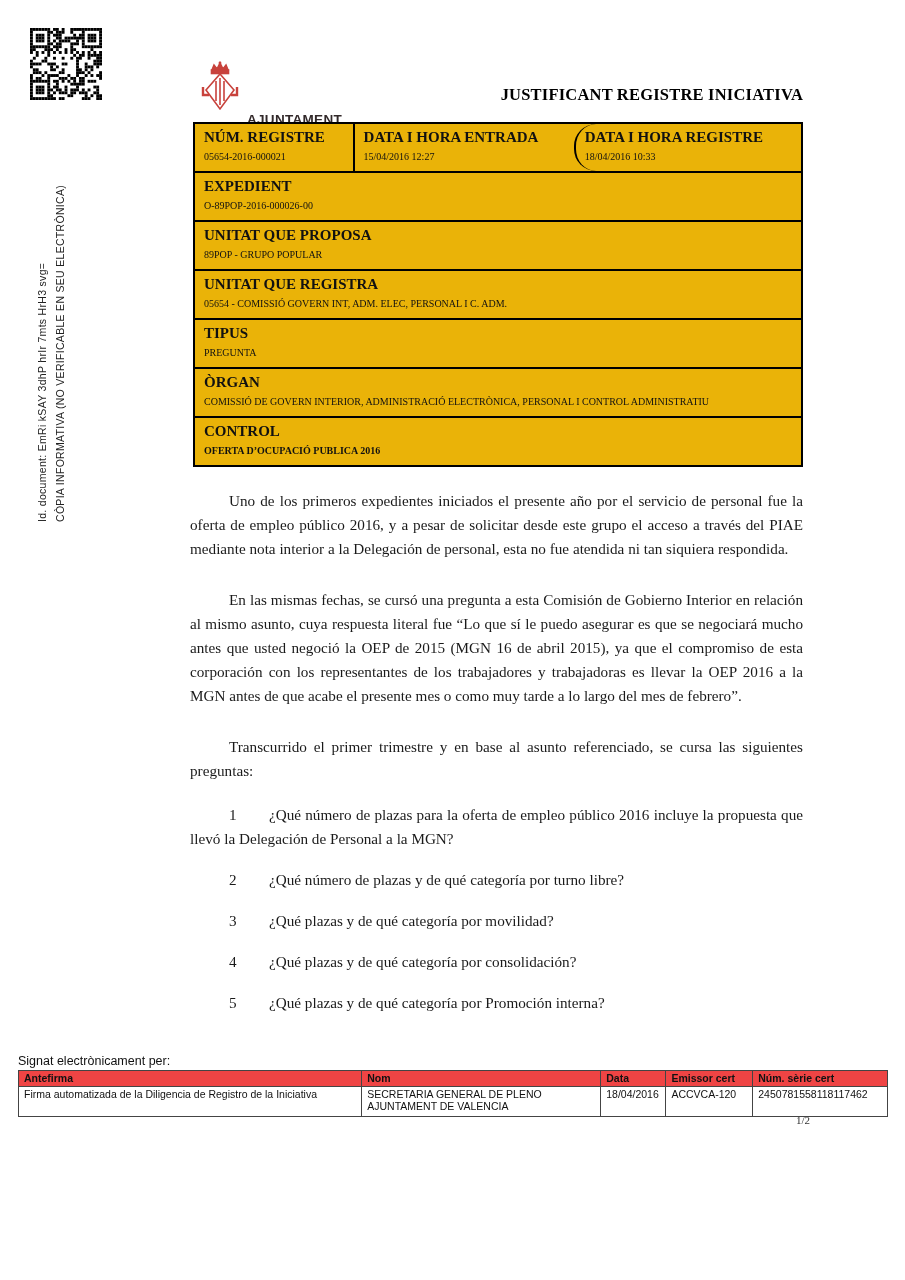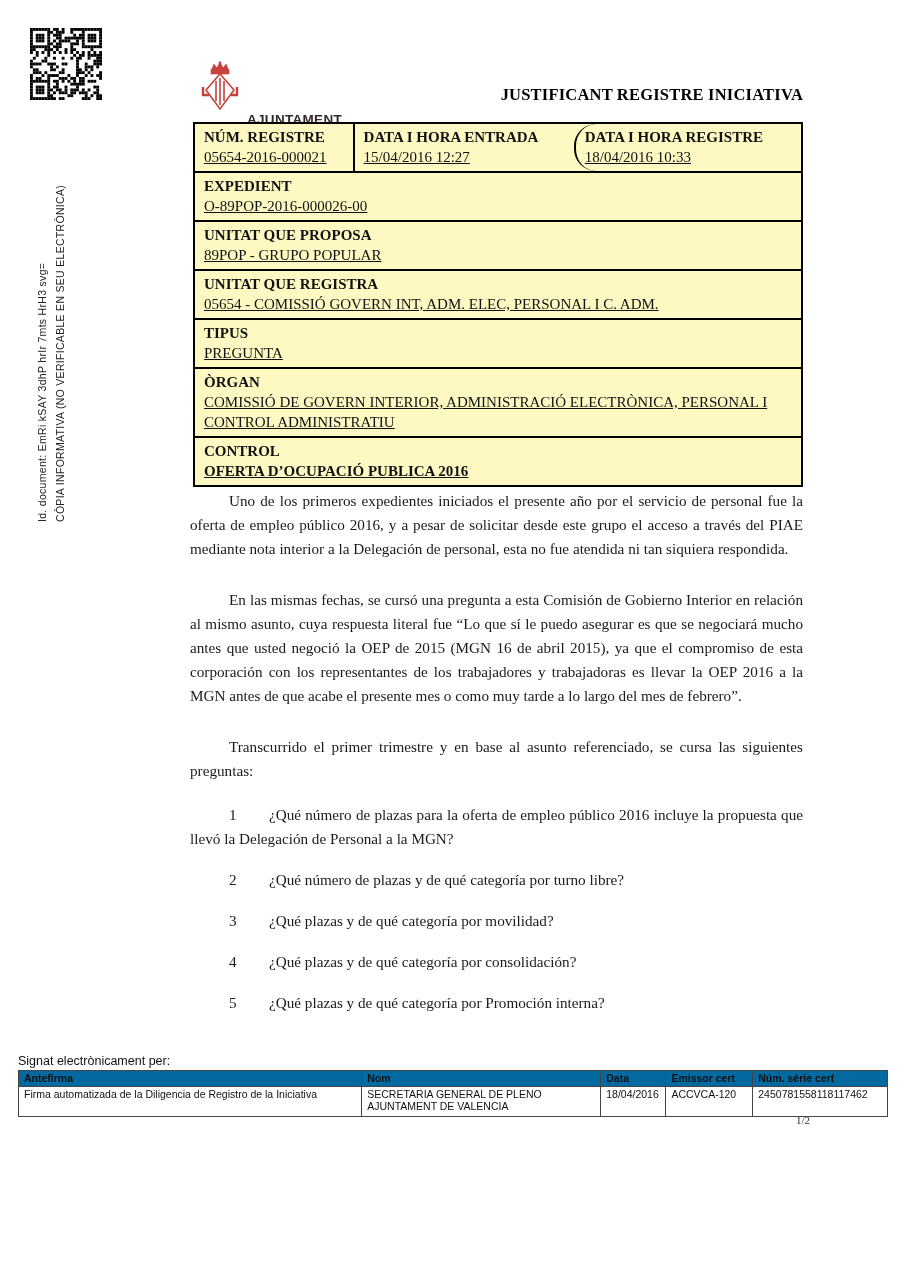--- a/index.html
+++ b/index.html
@@ -24,30 +24,30 @@
     font-family:"Liberation Sans",sans-serif;font-weight:bold;
     font-size:13.5px;line-height:16px;color:#32292a;letter-spacing:0.3px;margin-top:41px;
   }
   .doc-title{
     position:absolute;right:102px;top:85px;
     font-size:16.5px;font-weight:bold;letter-spacing:0.2px;color:#000;
   }
   
   .reg-table{
     position:absolute;left:193px;top:122px;width:610px;
-    border:2px solid #000;box-sizing:border-box;background:#fef9c3;
+    border:2px solid #000;box-sizing:border-box;background:#eab308;
   }
   .reg-row{border-top:2px solid #000;padding:3px 9px 4px;}
   .reg-row.first{border-top:none;display:flex;padding:0;}
   .reg-cell{box-sizing:border-box;padding:3px 9px 4px;}
   .reg-cell.c1{width:26%;}
   .reg-cell.c2{width:36.5%;border-left:2px solid #000;}
   .reg-cell.c3{width:37.5%;border-left:2px solid #000;border-radius:22px;}
   .reg-label{font-weight:bold;font-size:15px;line-height:20px;}
-  .reg-value{font-size:15px;line-height:20px;text-decoration:underline;}
+  .reg-value{font-size:10px;line-height:20px;}
   .reg-value.vbold{font-weight:bold;}
   
   .content{
     position:absolute;left:190px;top:489px;width:613px;
     font-size:15.2px;line-height:24px;text-align:justify;color:#1a1a1a;
   }
   .content p{margin:0 0 27px;text-indent:39px;}
   .content p.tight{margin-bottom:20px;}
   .content p.question{margin-bottom:17px;}
   .qnum{display:inline-block;width:40px;text-indent:0;}
@@ -58,21 +58,21 @@
   .footer{
     position:absolute;left:18px;top:1054px;width:870px;
     font-family:"Liberation Sans",sans-serif;color:#111;
   }
   .signed{font-size:12.5px;margin:0 0 2px 0;}
   table.sig{width:100%;border-collapse:collapse;table-layout:fixed;}
   table.sig th,table.sig td{
     border:1px solid #444;padding:1px 5px;font-size:10.5px;line-height:12.5px;
     text-align:left;vertical-align:top;overflow:hidden;
   }
-  table.sig th{background:#0369a1;font-weight:bold;}
+  table.sig th{background:#ef4444;font-weight:bold;}
   .col-ante{width:39.5%;} .col-nom{width:27.5%;} .col-data{width:7.5%;}
   .col-emis{width:10%;} .col-serie{width:15.5%;}
   th.ctr,td.ctr{text-align:center;}
   td.sig-row-h{height:27px;}
 </style>
 </head>
 <body>
 
 <svg class="qr" id="qr-svg" viewBox="0 0 75 75">
     <rect x="0" y="0" width="3" height="3" fill="#000"></rect>

